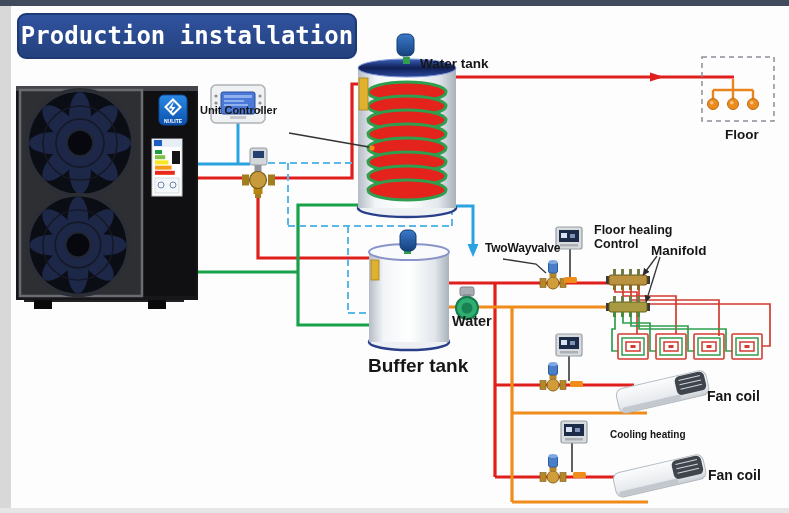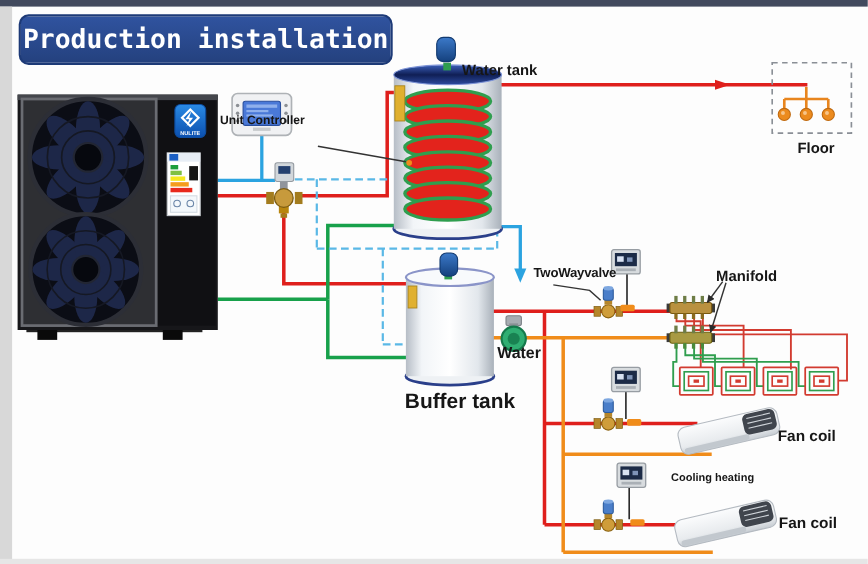--- a/index.html
+++ b/index.html
@@ -351,20 +351,22 @@
       <path d="M503,259 L536,264 L546,273"></path>
       <path d="M657,256 L643,275" marker-end="url(#arr)"></path>
       <path d="M660,257 L646,302" marker-end="url(#arr)"></path>
     </g>
     <circle cx="372" cy="148" r="2.6" fill="#f08c1a"></circle>
   </svg>
 
   <div class="lbl lbl-unitctl">Unit Controller</div>
   <div class="lbl lbl-watertank">Water tank</div>
   <div class="lbl lbl-twoway">TwoWayvalve</div>
+  <div class="lbl lbl-floorctl">Floor healing
+Control</div>
   <div class="lbl lbl-manifold">Manifold</div>
   <div class="lbl lbl-bath">Floor</div>
   <div class="lbl lbl-pump">Water</div>
   <div class="lbl lbl-buffer">Buffer tank</div>
   <div class="lbl lbl-fancoil1">Fan coil</div>
   <div class="lbl lbl-cooling">Cooling heating</div>
   <div class="lbl lbl-fancoil2">Fan coil</div>
 </div>
 
 </body></html>

